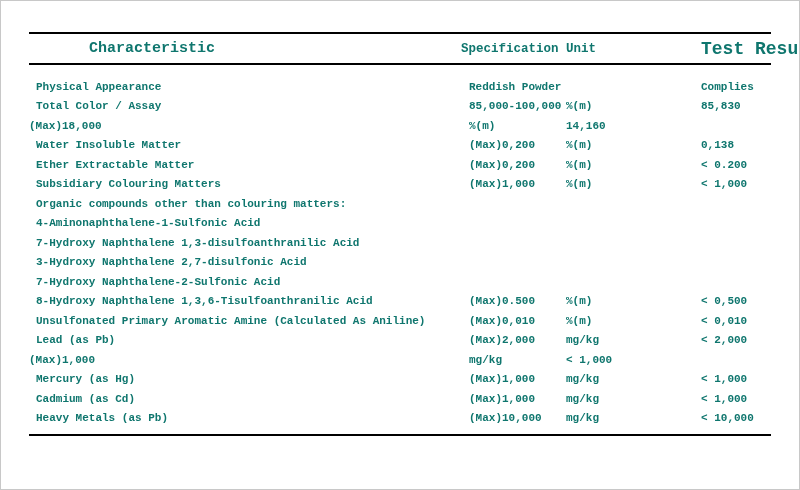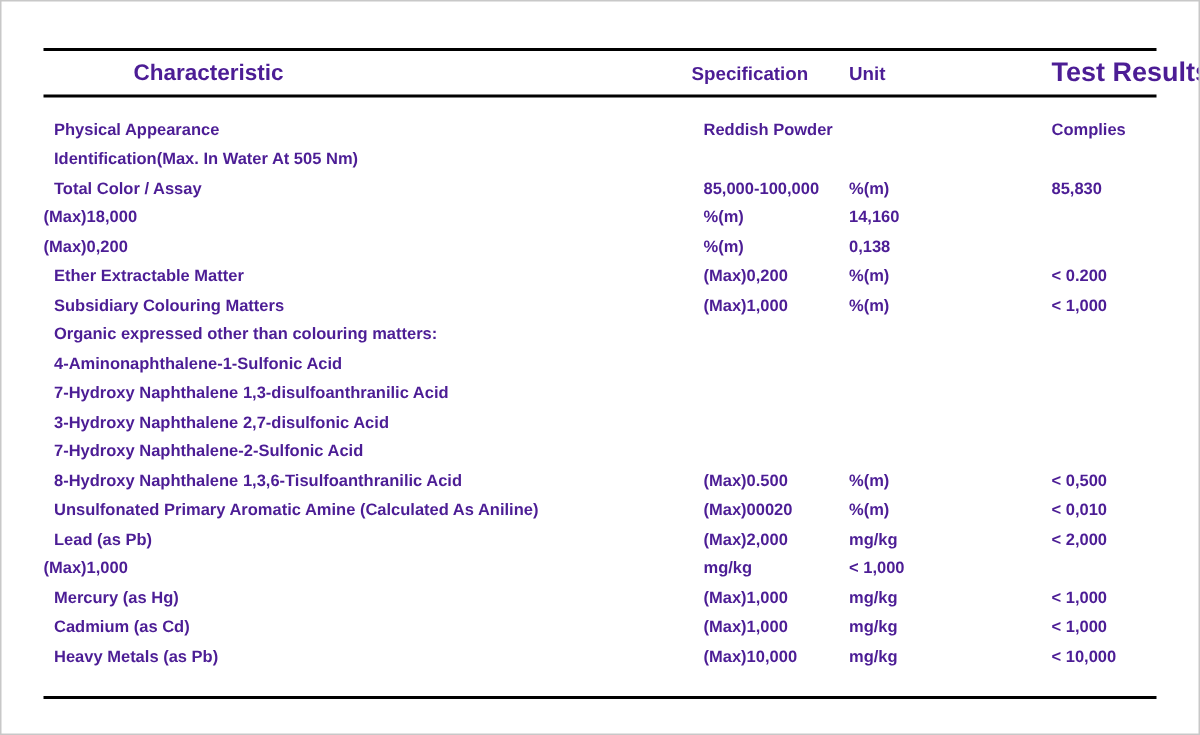--- a/index.html
+++ b/index.html
@@ -7,22 +7,22 @@
     padding: 0;
     background: #ffffff;
   }
   .page {
     position: relative;
     width: 800px;
     height: 490px;
     background: #ffffff;
     border: 1px solid #c8c8c8;
     box-sizing: border-box;
-    font-family: Liberation Sans, sans-serif;
-    color: #4c1d95;
+    font-family: Liberation Mono, monospace;
+    color: #0f766e;
     overflow: hidden;
   }
   .spec-table {
     position: absolute;
     left: 28px;
     top: 31px;
     width: 742px;
   }
   .rule {
     height: 2px;
@@ -49,21 +49,21 @@
   .h-unit {
     font-size: 12.5px;
   }
   .h-results {
     font-size: 18px;
     text-align: right;
     padding-right: 2px;
   }
   .rows {
     padding-top: 12px;
-    padding-bottom: 16px;
+    padding-bottom: 6px;
   }
   .row {
     height: 19.5px;
     display: grid;
     grid-template-columns: 440px 97px 135px 1fr;
     align-items: center;
   }
   .cell {
     font-size: 11px;
     font-weight: 700;
@@ -95,55 +95,50 @@
     <div class="rule"></div>
 
     <div class="rows">
         <div class="row">
           <div class="cell c-characteristic">Physical Appearance</div>
           <div class="cell c-specification">Reddish Powder</div>
           <div class="cell c-unit"></div>
           <div class="cell c-result">Complies</div>
         </div>
         <div class="row">
-          <div class="cell c-characteristic">Identification(Max. In Water At 505 Nm)</div>
-          <div class="cell c-specification"></div>
-          <div class="cell c-unit"></div>
-          <div class="cell c-result"></div>
-        </div>
-        <div class="row">
           <div class="cell c-characteristic">Total Color / Assay</div>
           <div class="cell c-specification">85,000-100,000</div>
           <div class="cell c-unit">%(m)</div>
           <div class="cell c-result">85,830</div>
         </div>
         <div class="row">
           <div class="cell c-specification">(Max)18,000</div>
           <div class="cell c-unit">%(m)</div>
           <div class="cell c-result">14,160</div>
         </div>
         <div class="row">
+          <div class="cell c-characteristic">Water Insoluble Matter</div>
           <div class="cell c-specification">(Max)0,200</div>
           <div class="cell c-unit">%(m)</div>
           <div class="cell c-result">0,138</div>
         </div>
         <div class="row">
           <div class="cell c-characteristic">Ether Extractable Matter</div>
           <div class="cell c-specification">(Max)0,200</div>
           <div class="cell c-unit">%(m)</div>
           <div class="cell c-result">&lt; 0.200</div>
         </div>
         <div class="row">
           <div class="cell c-characteristic">Subsidiary Colouring Matters</div>
           <div class="cell c-specification">(Max)1,000</div>
           <div class="cell c-unit">%(m)</div>
           <div class="cell c-result">&lt; 1,000</div>
         </div>
         <div class="row">
-          <div class="cell c-characteristic">Organic expressed other than colouring matters:</div>
+          <div class="cell c-characteristic">Organic compounds other than colouring matters:</div>
           <div class="cell c-specification"></div>
           <div class="cell c-unit"></div>
           <div class="cell c-result"></div>
         </div>
         <div class="row">
           <div class="cell c-characteristic">4-Aminonaphthalene-1-Sulfonic Acid</div>
           <div class="cell c-specification"></div>
           <div class="cell c-unit"></div>
           <div class="cell c-result"></div>
         </div>
@@ -166,21 +161,21 @@
           <div class="cell c-result"></div>
         </div>
         <div class="row">
           <div class="cell c-characteristic">8-Hydroxy Naphthalene 1,3,6-Tisulfoanthranilic Acid</div>
           <div class="cell c-specification">(Max)0.500</div>
           <div class="cell c-unit">%(m)</div>
           <div class="cell c-result">&lt; 0,500</div>
         </div>
         <div class="row">
           <div class="cell c-characteristic">Unsulfonated Primary Aromatic Amine (Calculated As Aniline)</div>
-          <div class="cell c-specification">(Max)00020</div>
+          <div class="cell c-specification">(Max)0,010</div>
           <div class="cell c-unit">%(m)</div>
           <div class="cell c-result">&lt; 0,010</div>
         </div>
         <div class="row">
           <div class="cell c-characteristic">Lead (as Pb)</div>
           <div class="cell c-specification">(Max)2,000</div>
           <div class="cell c-unit">mg/kg</div>
           <div class="cell c-result">&lt; 2,000</div>
         </div>
         <div class="row">

